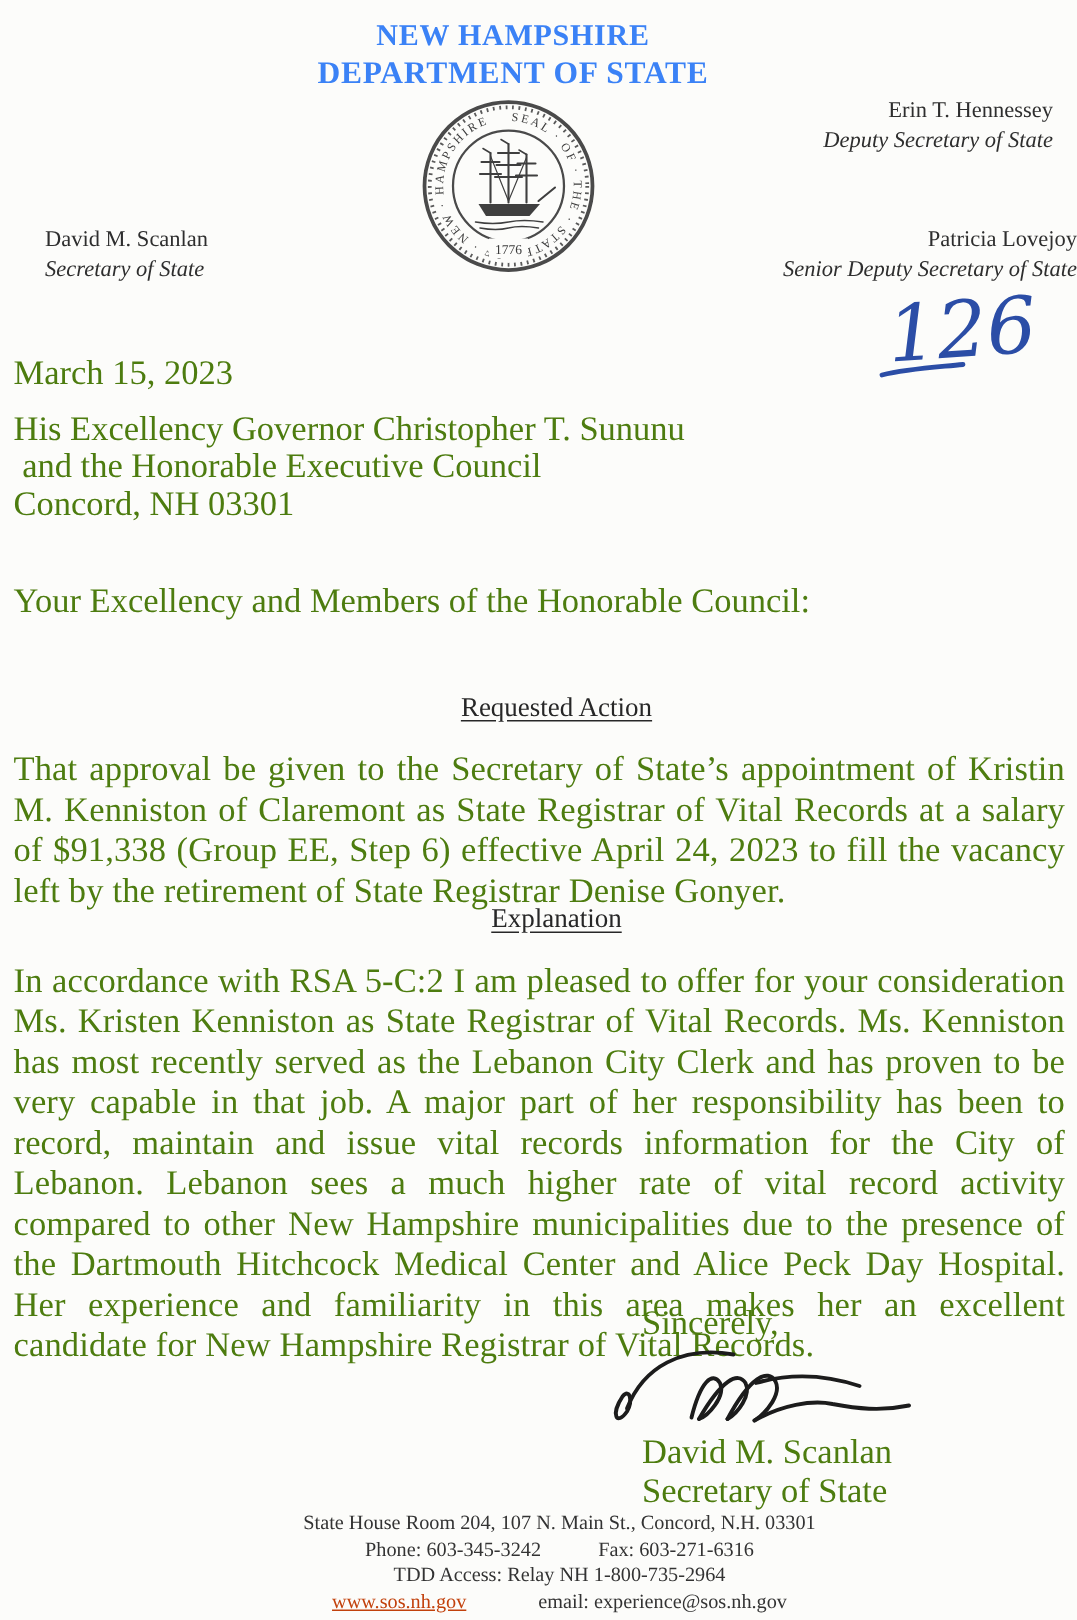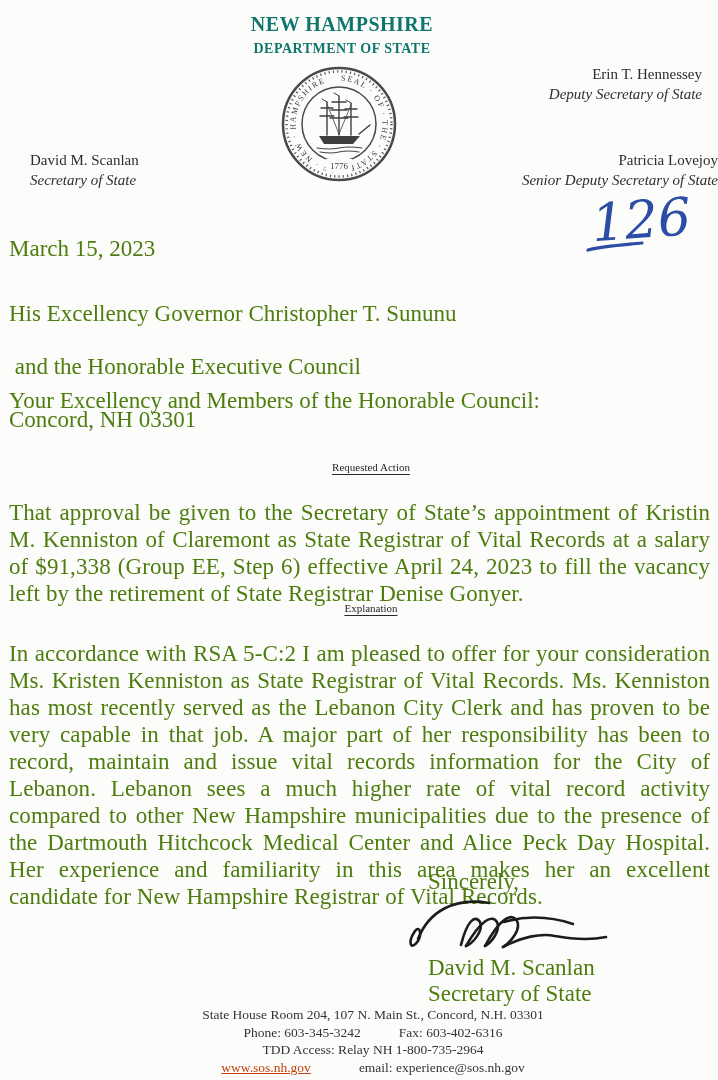--- a/index.html
+++ b/index.html
@@ -15,48 +15,48 @@
     overflow: hidden;
   }
   .abs { position: absolute; }
 
   
   .letterhead-title {
     top: 12px; left: 0; right: 34px;
     text-align: center;
     font-weight: bold;
     letter-spacing: 0.5px;
-    color: #0f766e;
+    color: #3b82f6;
   }
   .letterhead-title .line1 { font-size: 20px; line-height: 24px; }
-  .letterhead-title .line2 { font-size: 14px; line-height: 25px; }
+  .letterhead-title .line2 { font-size: 21px; line-height: 25px; }
 
   
   .seal { top: 64px; left: 279px; width: 120px; height: 120px; }
 
   
   .official { font-size: 15px; line-height: 20px; color: #2e2e2e; }
   .official .title { font-style: italic; }
   .official-left { top: 150px; left: 30px; }
   .official-right-top { top: 64px; right: 16px; text-align: right; }
   .official-right-bottom { top: 150px; right: 0px; text-align: right; }
 
   
   .hand-number { top: 186px; left: 578px; width: 136px; height: 74px; }
 
   
   .bodytext { font-size: 23px; color: #4d7c0f; }
   .date-line { top: 236px; left: 9px; }
   .recipient-block { top: 273px; left: 9px; line-height: 25px; }
-  .recipient-line { white-space: pre-wrap; margin-top: 28px; }
+  .recipient-line { white-space: pre-wrap; }
   .salutation { top: 388px; left: 9px; }
   .section-heading {
     left: 0; right: 0;
     text-align: center;
-    font-size: 11px;
+    font-size: 18px;
     color: #272727;
     padding-left: 24px;
   }
   .section-heading span { text-decoration: underline; text-underline-offset: 3px; }
   .heading-1 { top: 461px; }
   .heading-2 { top: 602px; }
   .paragraph {
     left: 9px; right: 8px;
     text-align: justify;
     line-height: 27px;
@@ -171,21 +171,21 @@
     <path d="M 100 56 C 118 46 138 42 152 45 C 168 48 184 50 203 46"></path>
     <path d="M 101 31 C 125 24 149 26 170 33"></path>
   </svg>
 
   <div class="abs bodytext signer-name">David M. Scanlan</div>
   <div class="abs bodytext signer-title">Secretary of State</div>
 
   <div class="abs footer">
     <div>State House Room 204, 107 N. Main St., Concord, N.H. 03301</div>
     <div>
-      <span>Phone: 603-345-3242</span><span class="gap-med"></span><span>Fax: 603-402-6316</span>
+      <span>Phone: 603-345-3242</span><span class="gap-med"></span><span>Fax: 603-271-6316</span>
     </div>
     <div>TDD Access: Relay NH 1-800-735-2964</div>
     <div>
       <span class="site-link">www.sos.nh.gov</span><span class="gap-big"></span><span>email: experience@sos.nh.gov</span>
     </div>
   </div>
 
 </div>
 
 </body></html>

